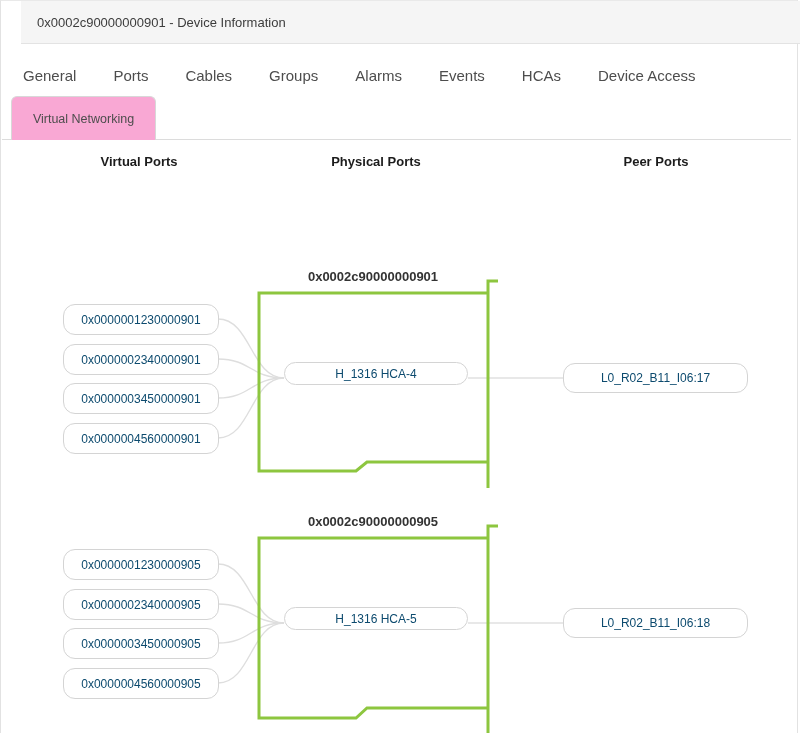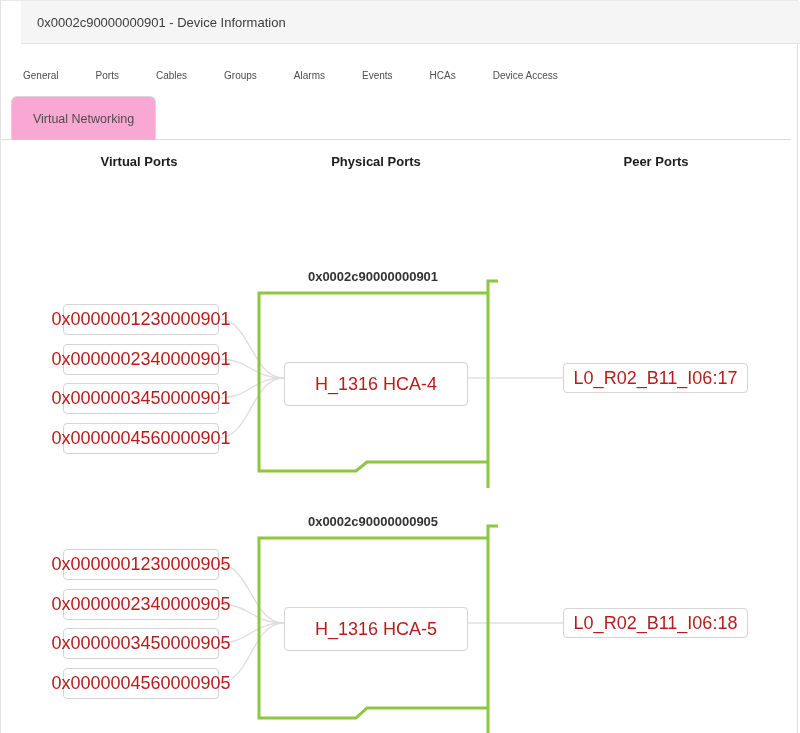--- a/index.html
+++ b/index.html
@@ -18,21 +18,21 @@
     position:absolute;left:0;top:0;width:100%;height:43px;
     background:#f5f5f5;border-bottom:1px solid #e3e3e3;
     display:flex;align-items:center;box-sizing:border-box;margin-left:20px;
   }
   .titlebar span{margin-left:16px;font-size:13px;color:#3c3c3c;}
   
   .tabs{
     position:absolute;left:22px;top:58px;height:32px;
     display:flex;gap:37px;align-items:center;
   }
-  .tabs .tab{font-size:10px;color:#4d4d4d;cursor:pointer;white-space:nowrap;}
+  .tabs .tab{font-size:15px;color:#4d4d4d;cursor:pointer;white-space:nowrap;}
   
   .subtab-line{
     position:absolute;left:1px;top:138px;width:789px;height:0;
     border-top:1px solid #dcdcdc;
   }
   .subtab{
     position:absolute;left:10px;top:95px;width:145px;height:44px;
     background:#f9a8d4;border:1px solid #d8d8d8;border-bottom:none;
     border-radius:6px 6px 0 0;box-sizing:border-box;
     display:flex;align-items:center;justify-content:center;
@@ -47,27 +47,27 @@
   .colhdr.physical{left:375px;}
   .colhdr.peer{left:655px;}
   
   .group{position:absolute;left:0;width:800px;height:240px;text-align:center;}
   .group svg{position:absolute;left:0;top:0;}
   .gtitle{
     position:absolute;left:372px;top:8px;transform:translateX(-50%);
     font-size:13px;font-weight:600;color:#333;white-space:nowrap;
   }
   .node{
-    position:absolute;background:#fff;border:1px solid #d4d4d4;border-radius:4px;
+    position:absolute;background:#fff;border:1px solid #d4d4d4;border-radius:12px;
     display:flex;align-items:center;justify-content:center;
-    font-size:18px;color:#b91c1c;box-sizing:border-box;white-space:nowrap;cursor:pointer;
+    font-size:12px;color:#0c4a6e;box-sizing:border-box;white-space:nowrap;cursor:pointer;
   }
   .vbox{left:62px;width:156px;height:31px;}
   .vbox.v0{top:43px;} .vbox.v1{top:83px;} .vbox.v2{top:122px;} .vbox.v3{top:162px;}
-  .hbox{left:283px;top:101px;width:184px;height:44px;}
+  .hbox{left:283px;top:101px;width:184px;height:23px;}
   .pbox{left:562px;top:102px;width:185px;height:30px;}
 </style>
 </head>
 <body>
 
 <div class="panel">
 
   <div class="titlebar">
     <span>0x0002c90000000901 - Device Information</span>
   </div>

